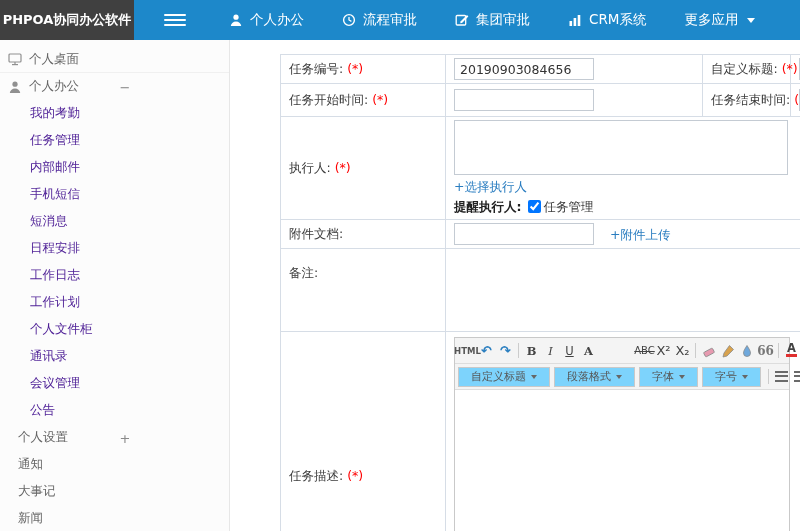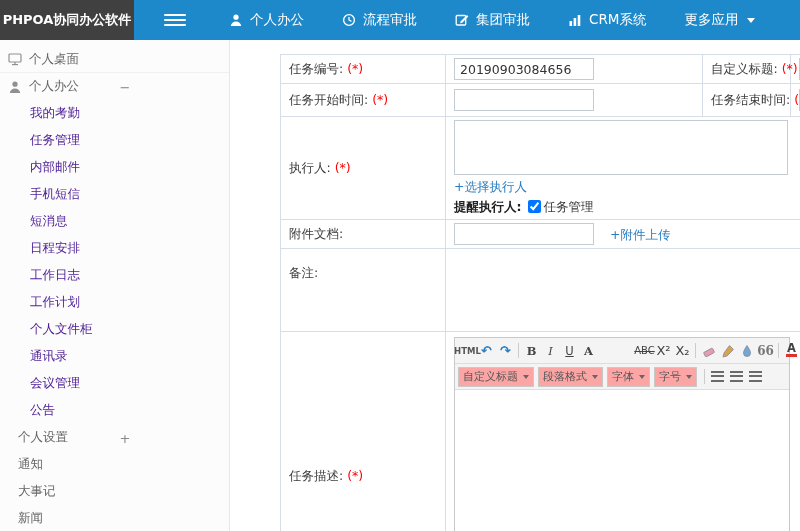--- a/index.html
+++ b/index.html
@@ -56,22 +56,22 @@
   .ed-btn.undo, .ed-btn.redo { color:#2b7fc0; font-weight:bold; font-size:13px; }
   .ed-btn.b { font-weight:bold; font-family:"DejaVu Serif",serif; }
   .ed-btn.i { font-style:italic; font-family:"DejaVu Serif",serif; }
   .ed-btn.u { text-decoration:underline; }
   .ed-btn.strike { font-size:10px; text-decoration:line-through; font-weight:normal;margin-left:37px; }
   .ed-btn.supsub { font-size:13px; }
   .ed-btn.quote { font-family:"DejaVu Serif",serif; font-weight:bold; color:#777; font-size:12px; }
   .ed-btn.colorA { flex-direction:column; line-height:9px; font-weight:bold; }
   .ed-btn.colorA .bar { width:11px; height:3px; background:#e03030; margin-top:1px; }
   .ed-sep { width:1px; height:15px; background:#ccc; margin:0 3px; flex:none; }
-  .ed-select { height:20px; border:1px solid #c9c9c9; background:#fca5a5; display:inline-flex; align-items:center;
-               padding:0 4px; font-size:11px; color:#555; margin-right:4px; cursor:pointer; white-space:nowrap; }
+  .ed-select { height:20px; border:1px solid #c9c9c9; background:#7dd3fc; display:inline-flex; align-items:center;
+               padding:0 12px; font-size:11px; color:#555; margin-right:4px; cursor:pointer; white-space:nowrap; }
   .ed-select .dd-caret { width:0; height:0; border-left:3.5px solid transparent; border-right:3.5px solid transparent; border-top:4px solid #666; margin-left:5px; }
   .align-icon { width:13px; height:11px; background:repeating-linear-gradient(to bottom,#6a6a6a 0 2px,transparent 2px 4.5px); }
   .ed-content { height:220px; background:#fff; cursor:text; }
 
   .s-icon svg, .ti-plus svg { display:block; }
 </style>
 </head>
 <body>
 
 <header class="topbar">

